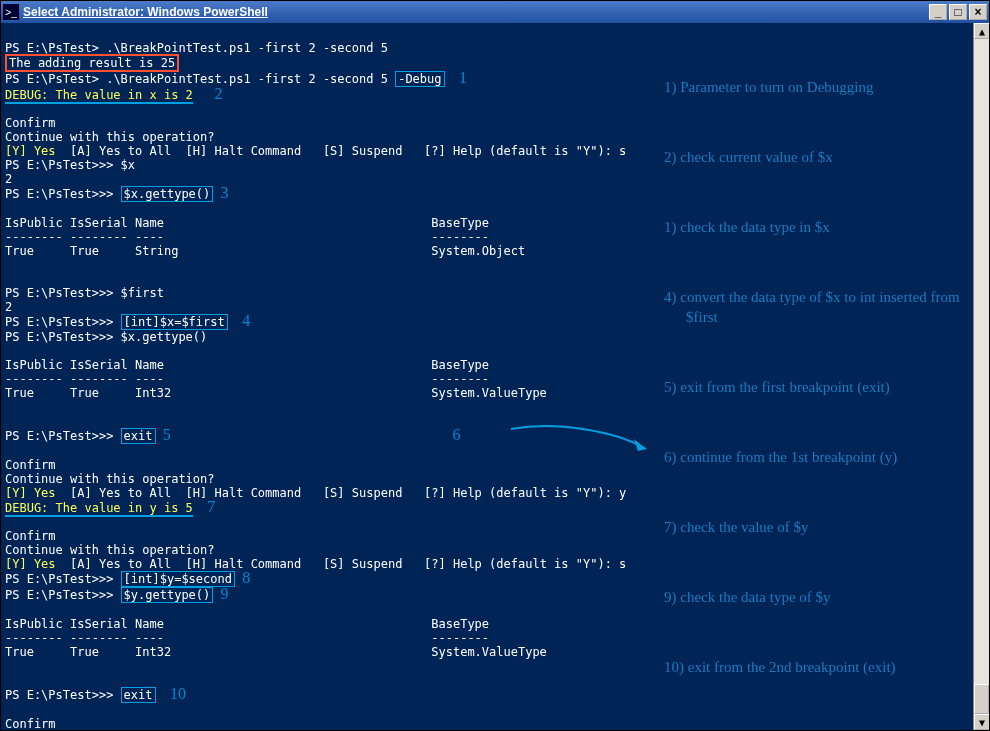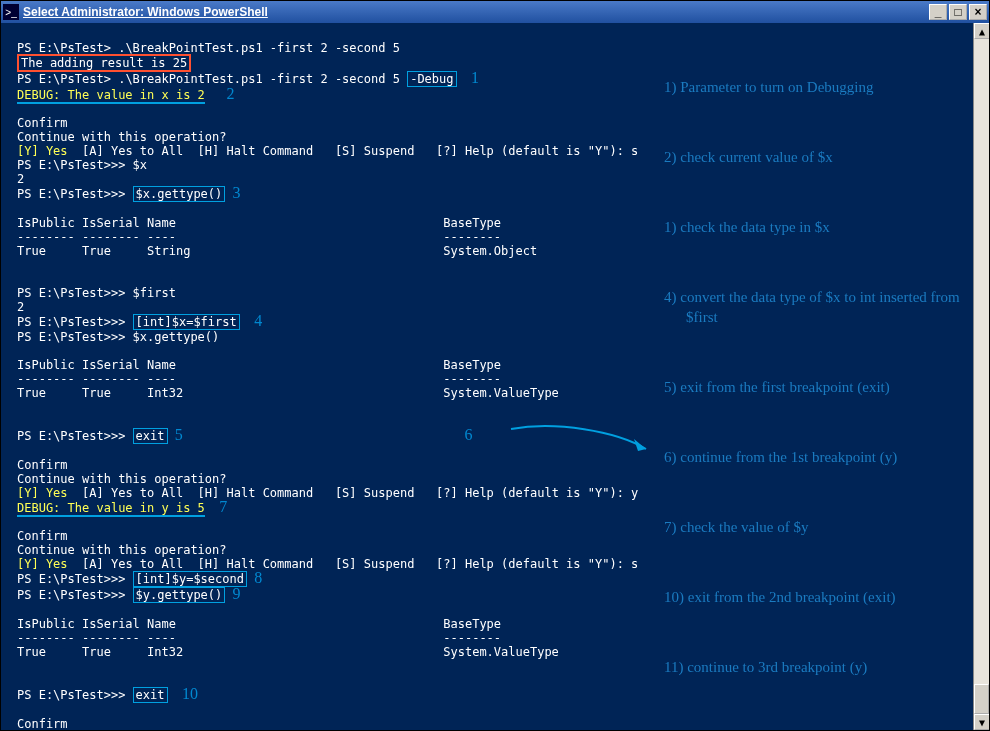--- a/index.html
+++ b/index.html
@@ -3,21 +3,21 @@
 <meta charset="utf-8">
 <style>
   * { margin: 0; padding: 0; box-sizing: border-box; }
   body { background: #c0c0c0; font-family: "Lucida Console", monospace; width: 990px; height: 731px; overflow: hidden; }
   .window { width: 990px; height: 731px; border: 1px solid #000; background: #002456; display: flex; flex-direction: column; }
   .titlebar { background: linear-gradient(#4a7ac8, #2050a0); height: 22px; display: flex; align-items: center; color: #fff; font-family: Tahoma, sans-serif; font-size: 12px; padding: 0 2px; }
   .titlebar .ticon { width: 16px; height: 16px; margin-right: 4px; background: #003; display: flex; align-items: center; justify-content: center; color: #fff; font-size: 10px; }
   .titlebar .title { flex: 1; font-weight: bold; text-decoration: underline; }
   .tbtn { width: 18px; height: 16px; background: #d4d0c8; color:#000; border: 1px outset #fff; margin-left: 2px; display: flex; align-items: center; justify-content: center; font-family: Arial; font-size: 12px; font-weight: bold; line-height: 1; cursor: pointer; }
   .client { flex: 1; display: flex; background: #002456; position: relative; overflow: hidden; }
-  .console { flex: 1; color: #fff; font-size: 12px; line-height: 14px; padding: 4px 4px 4px 16px; white-space: pre; position: relative; overflow: hidden; }
+  .console { flex: 1; color: #fff; font-size: 12px; line-height: 14px; padding: 4px 4px 4px 4px; white-space: pre; position: relative; overflow: hidden; }
   .scrollbar { width: 16px; background: #d4d0c8; display: flex; flex-direction: column; border-left: 1px solid #888; }
   .sbtn { width: 16px; height: 16px; background: #d4d0c8; border: 1px outset #fff; color: #000; font-size: 10px; display: flex; align-items: center; justify-content: center; cursor: pointer; }
   .strack { flex: 1; background: #e8e4dc; position: relative; }
   .sthumb { position: absolute; left: 0; right: 0; bottom: 0; height: 30px; background: #d4d0c8; border: 1px outset #fff; }
   .yellow { color: #ffff55; }
   .hl-box-red { border: 2px solid #ff5030; padding: 0 2px; margin: -1px 0; display: inline-block; }
   .hl-box-cyan { border: 1px solid #00a0e0; padding: 0 2px; margin: 0; display: inline-block; }
   .hl-under-cyan { border-bottom: 2px solid #00a0e0; }
   .annot { color: #0088d0; font-family: "Comic Sans MS", cursive; font-size: 16px; }
   .legend { position: absolute; top: 4px; right: 4px; width: 305px; color: #1a7bc0; font-family: "Times New Roman", serif; font-size: 15px; line-height: 20px; }
@@ -101,20 +101,21 @@
       </svg>
 
       <div class="legend">
         <div>1) Parameter to turn on Debugging</div>
         <div>2) check current value of $x</div>
         <div>1) check the data type in $x</div>
         <div>4) convert the data type of $x to int inserted from $first</div>
         <div>5) exit from the first breakpoint (exit)</div>
         <div>6) continue from the 1st breakpoint (y)</div>
         <div>7) check the value of $y</div>
+        <div>9) check the data type of $y</div>
         <div>10) exit from the 2nd breakpoint (exit)</div>
         <div>11) continue to 3rd breakpoint (y)</div>
         
         
         
       </div>
     </div>
     <div class="scrollbar">
       <div class="sbtn">▲</div>
       <div class="strack">

